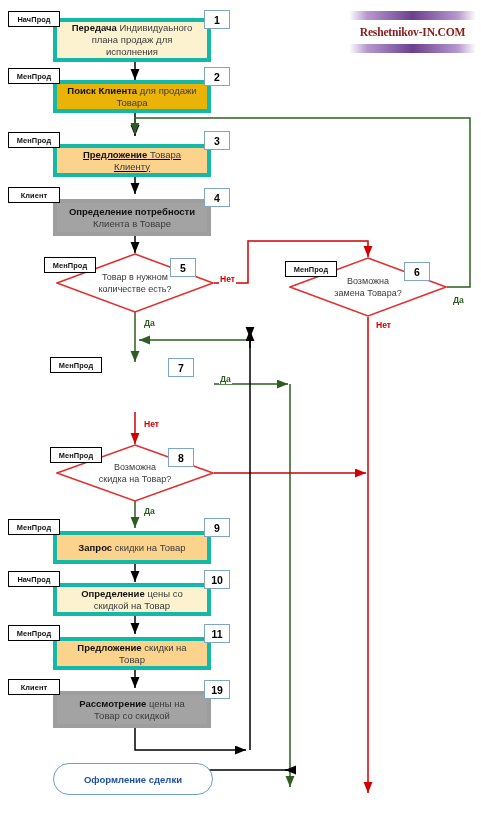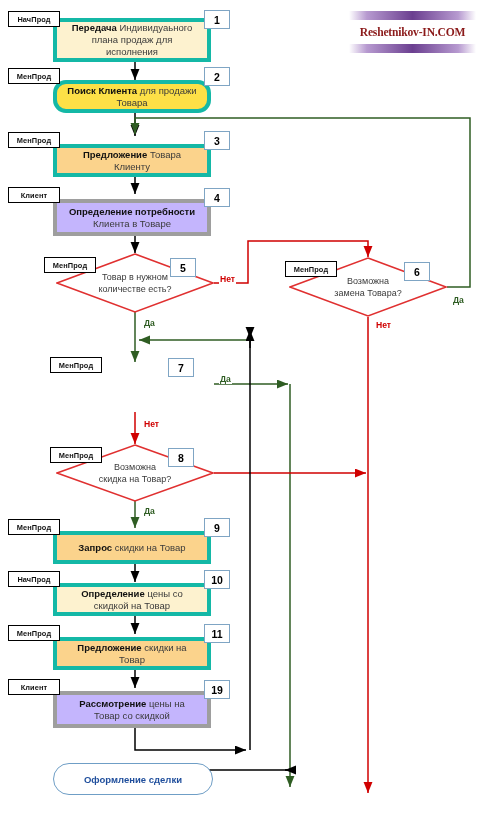--- a/index.html
+++ b/index.html
@@ -8,23 +8,23 @@
   #page svg{position:absolute;left:0;top:0;width:481px;height:837px;pointer-events:none;}
 
   .node{position:absolute;box-sizing:border-box;}
 
   
   .proc{border:4px solid #14b8a6;display:flex;align-items:center;justify-content:center;
         text-align:center;line-height:1.25;padding:3px 10px;}
   .proc .txt{font-size:9.5px;color:#3a3a3a;}
   .proc .txt b{color:#111;font-weight:bold;}
   .fill-pale{background:#fdf2cf;}
-  .fill-amber{background:#fde047;border-radius:13px;}
+  .fill-amber{background:#eab308;}
   .fill-gold{background:#fbd38c;}
-  .fill-grey{background:#c4b5fd;border-color:#9e9e9e;justify-content:center;}
+  .fill-grey{background:#a3a3a3;border-color:#9e9e9e;justify-content:center;}
 
   
   .role{position:absolute;background:#ffffff;border:1.4px solid #000;
         font-size:7.4px;font-weight:bold;color:#111;
         display:flex;align-items:center;justify-content:center;
         height:14px;z-index:6;letter-spacing:.1px;}
 
   
   .num{position:absolute;background:#ffffff;border:1.2px solid #7fa5c4;
        font-size:10.5px;font-weight:bold;color:#000;
@@ -137,21 +137,21 @@
   <div class="num" style="left:204px;top:10px;">1</div>
 
   <div class="node proc fill-amber" style="left:53px;top:80px;width:158px;height:33px;">
     <div class="txt">
       <b>Поиск Клиента</b> <span>для продажи Товара</span>
     </div>
   </div>
   <div class="role" style="left:8px;top:68px;width:50px;">МенПрод</div>
   <div class="num" style="left:204px;top:67px;">2</div>
 
-  <div class="node proc fill-gold" style="left:53px;top:144px;width:158px;height:33px;">
+  <div class="node proc fill-gold" style="left:53px;top:144px;width:158px;height:33px;text-decoration:underline;">
     <div class="txt">
       <b>Предложение</b> <span>Товара Клиенту</span>
     </div>
   </div>
   <div class="role" style="left:8px;top:132px;width:50px;">МенПрод</div>
   <div class="num" style="left:204px;top:131px;">3</div>
 
   <div class="node proc fill-grey" style="left:53px;top:199px;width:158px;height:37px;">
     <div class="txt">
       <b>Определение  потребности</b> <span>Клиента в Товаре</span>

